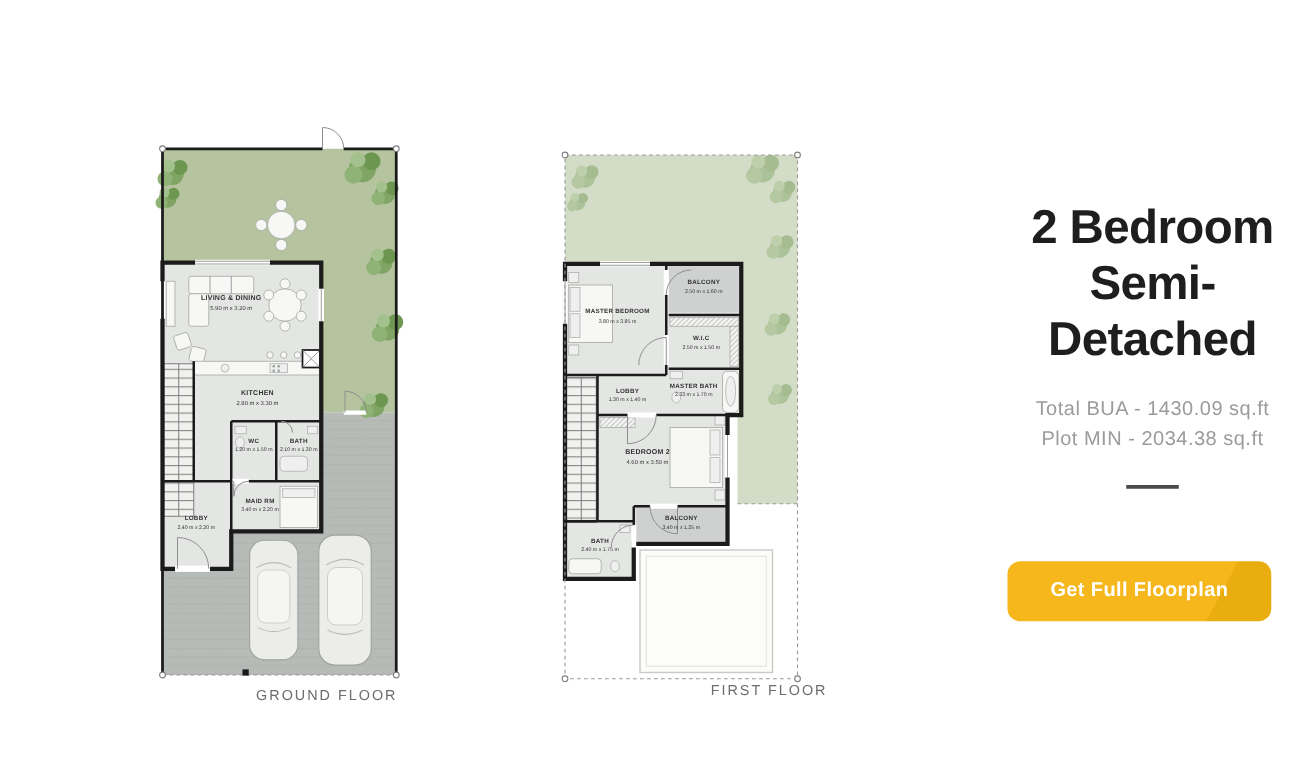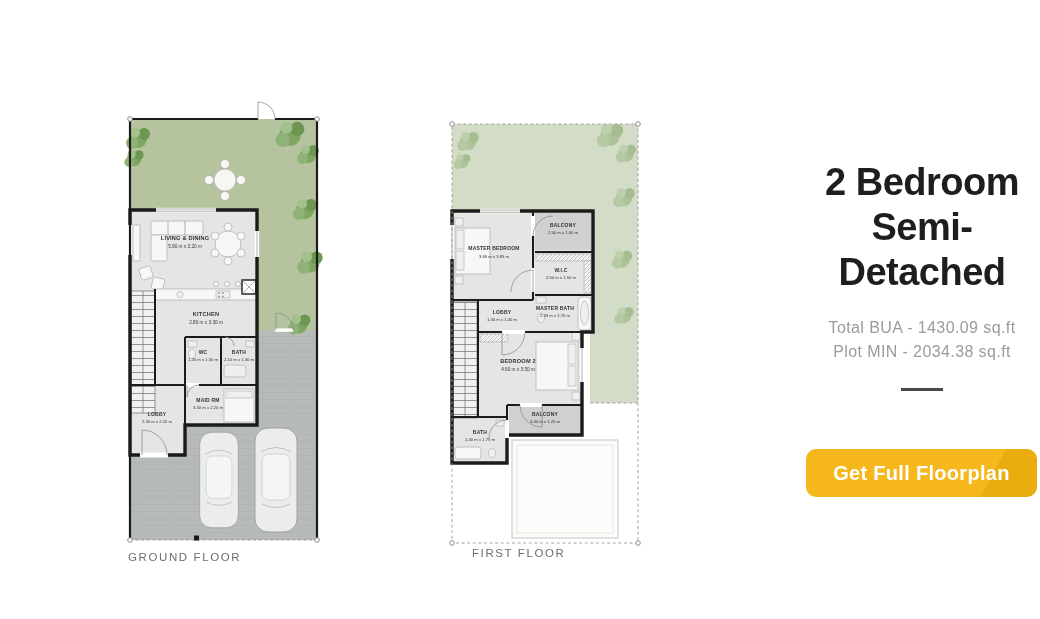--- a/index.html
+++ b/index.html
@@ -4,37 +4,37 @@
 <style>
   html,body{margin:0;padding:0;}
   body{width:1040px;height:619px;background:#ffffff;font-family:"Liberation Sans",sans-serif;}
   .page{position:relative;width:1040px;height:619px;background:#fff;overflow:hidden;}
 
   .plan{position:absolute;}
   .plan svg{overflow:visible;display:block;}
   #ground-plan{left:128px;top:113px;width:190px;height:427px;}
   #first-plan{left:450px;top:120px;width:190px;height:425px;}
 
-  .floor-caption{position:absolute;width:190px;text-align:left;font-size:11.5px;
+  .floor-caption{position:absolute;width:190px;text-align:right;font-size:11.5px;
     letter-spacing:1.6px;color:var(--caption-text,#6d6d6d);}
   #ground-caption{left:128px;top:551px;}
   #first-caption{left:472px;top:547px;}
 
   
   .panel{position:absolute;left:790px;top:160px;width:264px;height:360px;}
   .title{margin:0;text-align:center;font-size:38px;font-weight:bold;line-height:45px;
     letter-spacing:-0.5px;color:var(--title-text,#1e1e1e);}
   .title span{display:block;}
   .specs{position:absolute;top:156px;left:0;width:100%;text-align:center;
     font-size:16px;line-height:24px;letter-spacing:0.4px;color:var(--spec-text,#9b9b9b);}
   .divider{position:absolute;top:228px;left:111px;width:42px;height:3px;
     background:var(--divider,#4a4a4a);}
-  .cta{position:absolute;top:289px;left:16px;width:231px;height:48px;border:none;
+  .cta{position:absolute;top:289px;left:16px;width:211px;height:48px;border:none;
     border-radius:10px;cursor:pointer;color:#ffffff;font-family:"Liberation Sans",sans-serif;
-    font-size:20px;font-weight:bold;letter-spacing:0.3px;
+    font-size:16px;font-weight:bold;letter-spacing:0.3px;
     background:linear-gradient(118deg,var(--accent-yellow,#f5b71c) 78%,var(--accent-yellow-dark,#eaad10) 78%);}
 
   
   .g-fill{fill:var(--garden-green,#b5c39e);}
   .gl-fill{fill:var(--garden-green-light,#d3dcc6);}
   .d-fill{fill:var(--driveway-gray,#b7bbb8);}
   .f-fill{fill:var(--floor-gray,#e4e6e4);}
   .b-fill{fill:var(--balcony-gray,#ced1cf);}
   .wall{stroke:var(--wall-black,#1b1b1b);fill:none;stroke-width:3.4;}
   .wall-thin{stroke:var(--wall-black,#1b1b1b);fill:none;stroke-width:2;}

